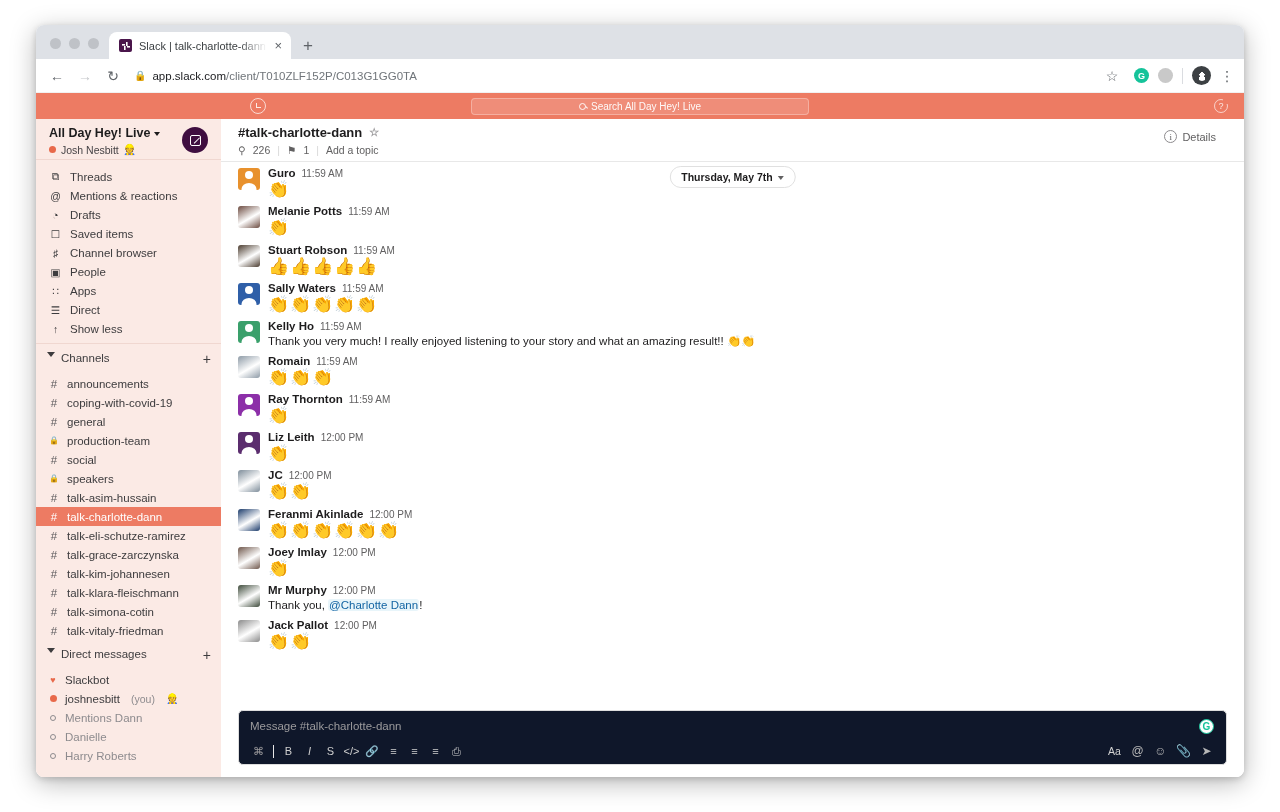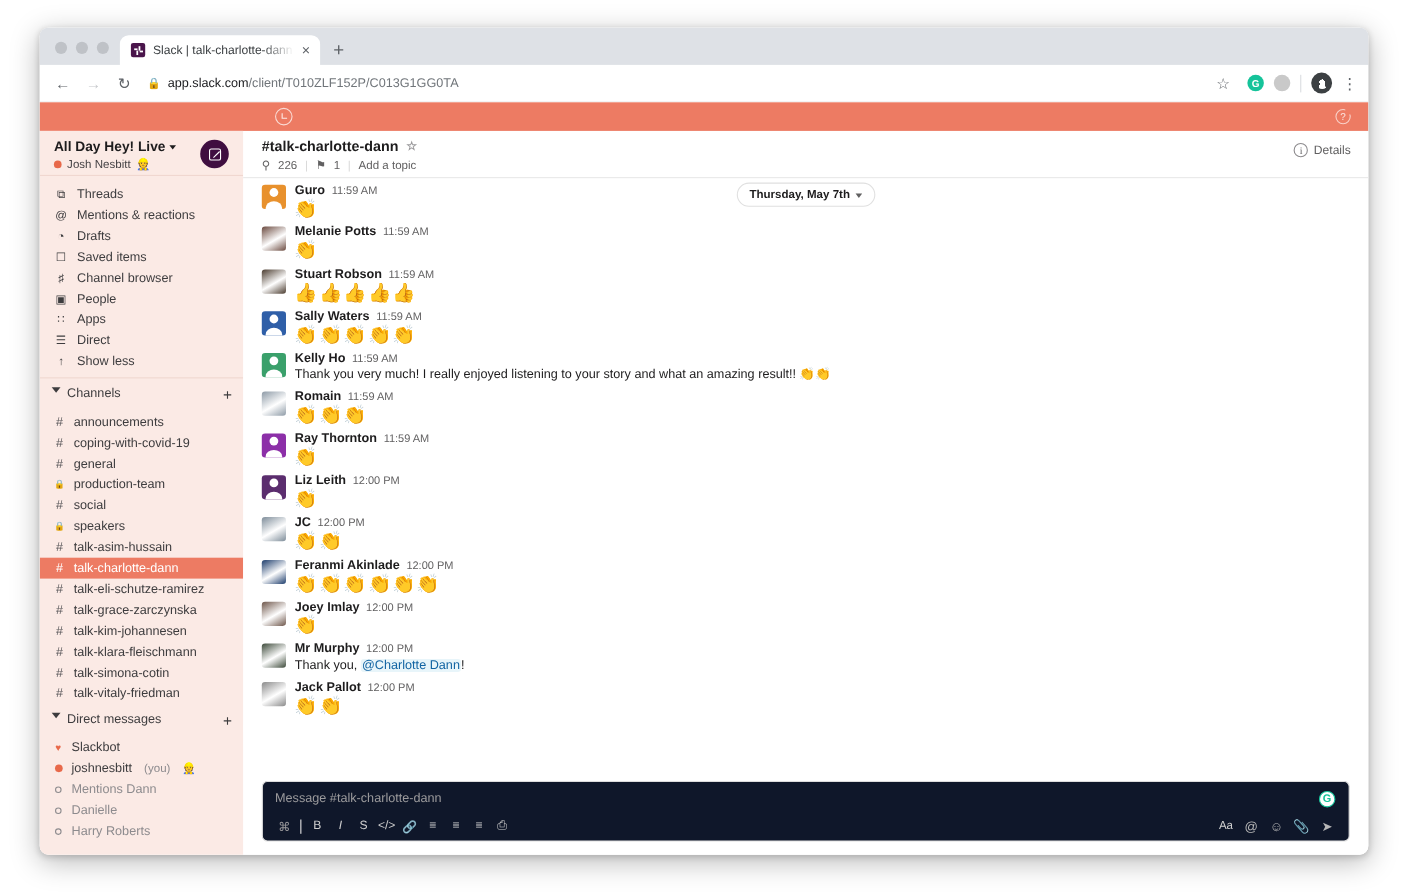--- a/index.html
+++ b/index.html
@@ -169,21 +169,21 @@
   .dm-item .filled { width: 7px; height: 7px; border-radius: 50%; background: #e8694a; }
   .dm-item.muted { color: #8d8b8e; }
   .you { color: #8d8b8e; font-size: 10.5px; margin-left: 3px; }
   .sb-heart { color: #e8694a; font-size: 9px; }
   .sidebar-fade { position:absolute; bottom:0; left:0; right:0; height: 14px;
                   background: linear-gradient(transparent, #fbeae5); }
 
   
   .main { flex: 1 1 auto; display: flex; flex-direction: column; min-width: 0; background: #fff; }
   .chan-header {
-    height: 43px; border-bottom: 1px solid #e8e8e8; padding: 6px 16px 0 17px;
+    height: 43px; border-bottom: 1px solid #e8e8e8; padding: 6px 28px 0 17px;
     display: flex; align-items: flex-start; justify-content: space-between;
   }
   .chan-title { font-size: 13px; font-weight: bold; color: #1d1c1d; display:flex; align-items:center; gap:7px; }
   .star { color: #9b9a9c; font-size: 11px; }
   .chan-meta { display: flex; align-items: center; gap: 7px; font-size: 10.5px; color: #616061; margin-top: 4px; }
   .chan-meta .sep { color: #d8d8d8; }
   .details-btn { display: flex; align-items: center; gap: 5px; font-size: 11px; color: #616061; margin-top: 5px; }
   .info-ico { width: 13px; height: 13px; border-radius: 50%; border: 1.2px solid #8d8b8e;
               font-size: 9px; color: #5c5a5d; display:flex; align-items:center; justify-content:center;
               font-family: "Liberation Serif", serif; }
@@ -271,20 +271,24 @@
             <i></i>
           </span>
         <span class="kebab">⋮</span>
       </div>
     </div>
 
     <div class="slack">
 
       <div class="slack-top">
         <span class="hist"></span>
+        <div class="searchbar">
+          <span class="mag"></span>
+          <span>Search All Day Hey! Live</span>
+        </div>
         <span class="help-icon">?</span>
       </div>
 
       <div class="slack-body">
 
         <div class="sidebar">
           <div class="ws-header">
             <div class="ws-name">
               <span>All Day Hey! Live</span>
               <span class="caret-d"></span>

